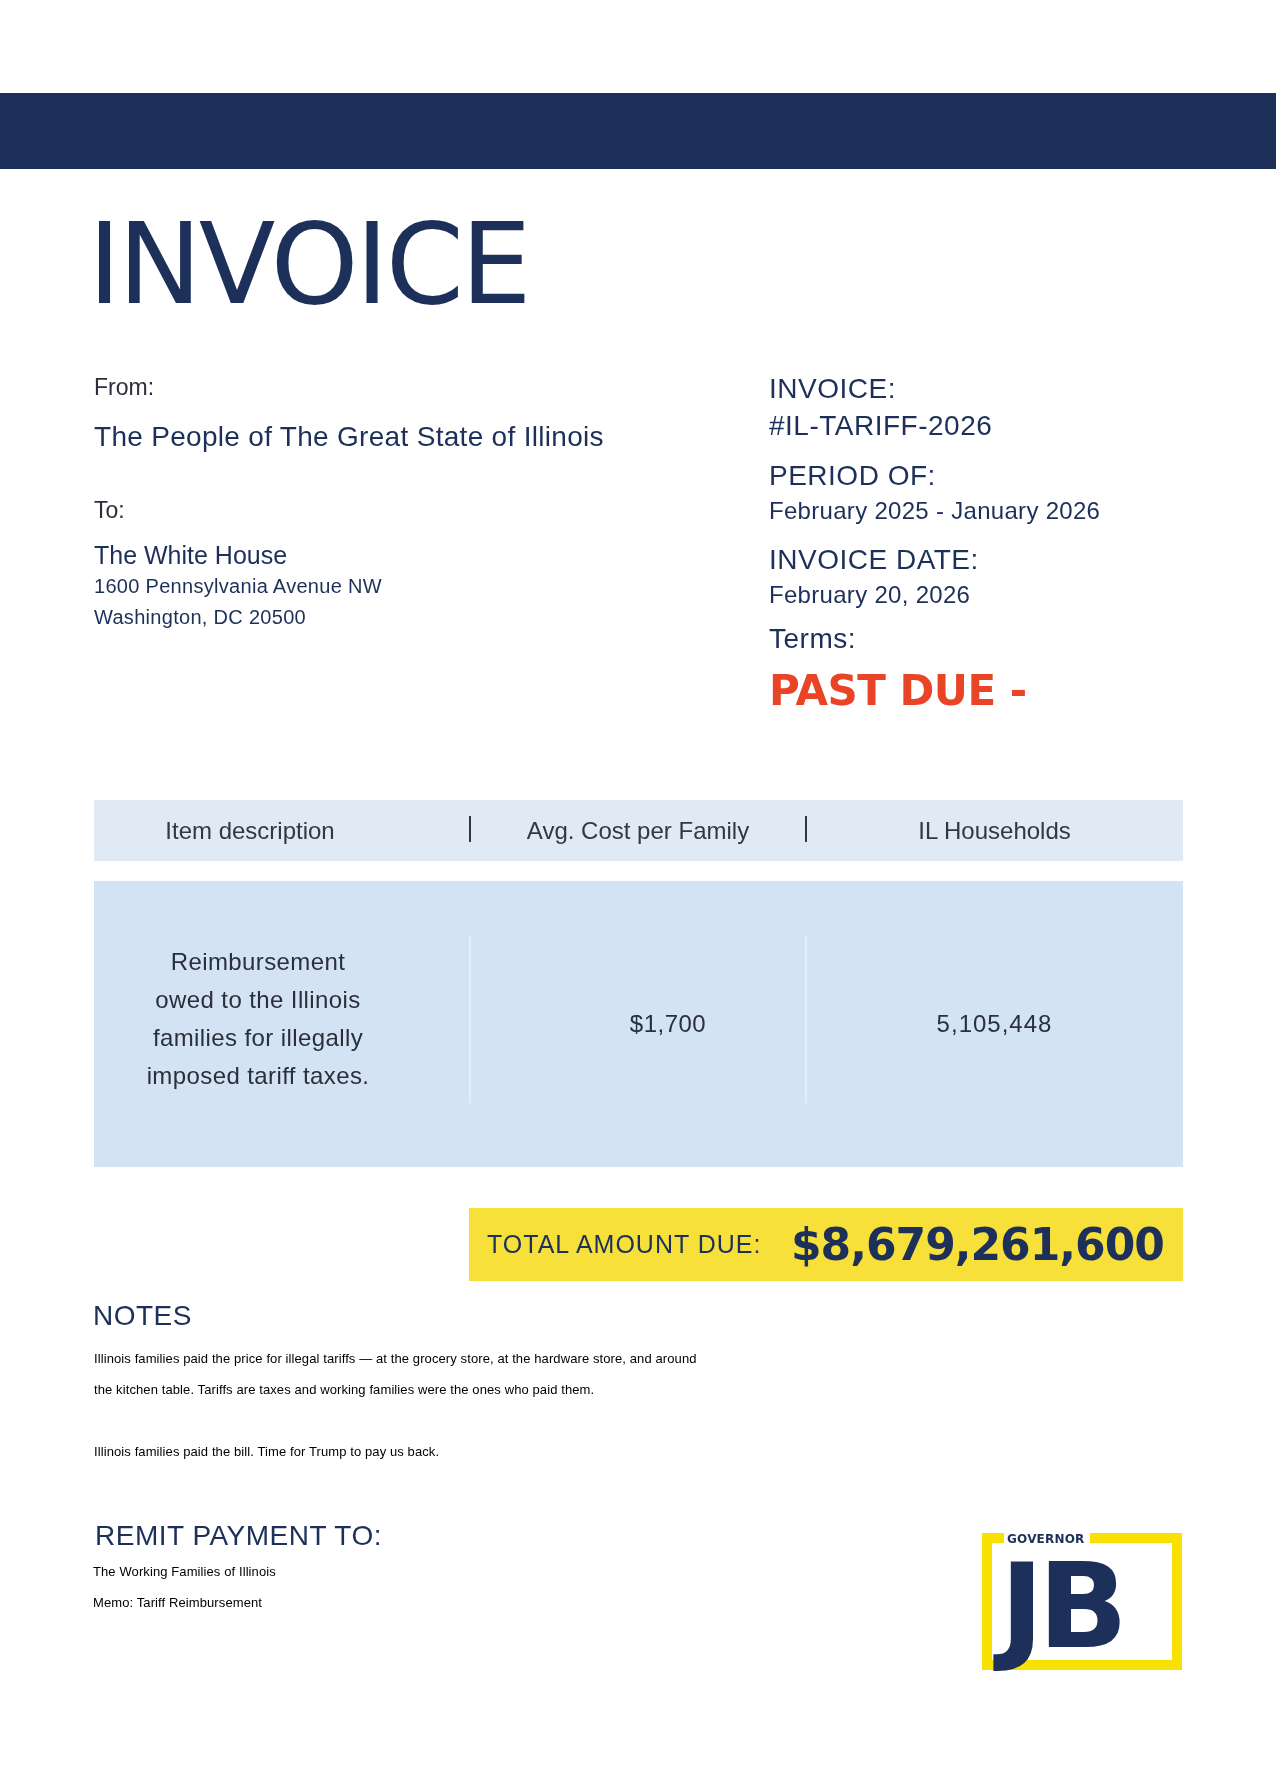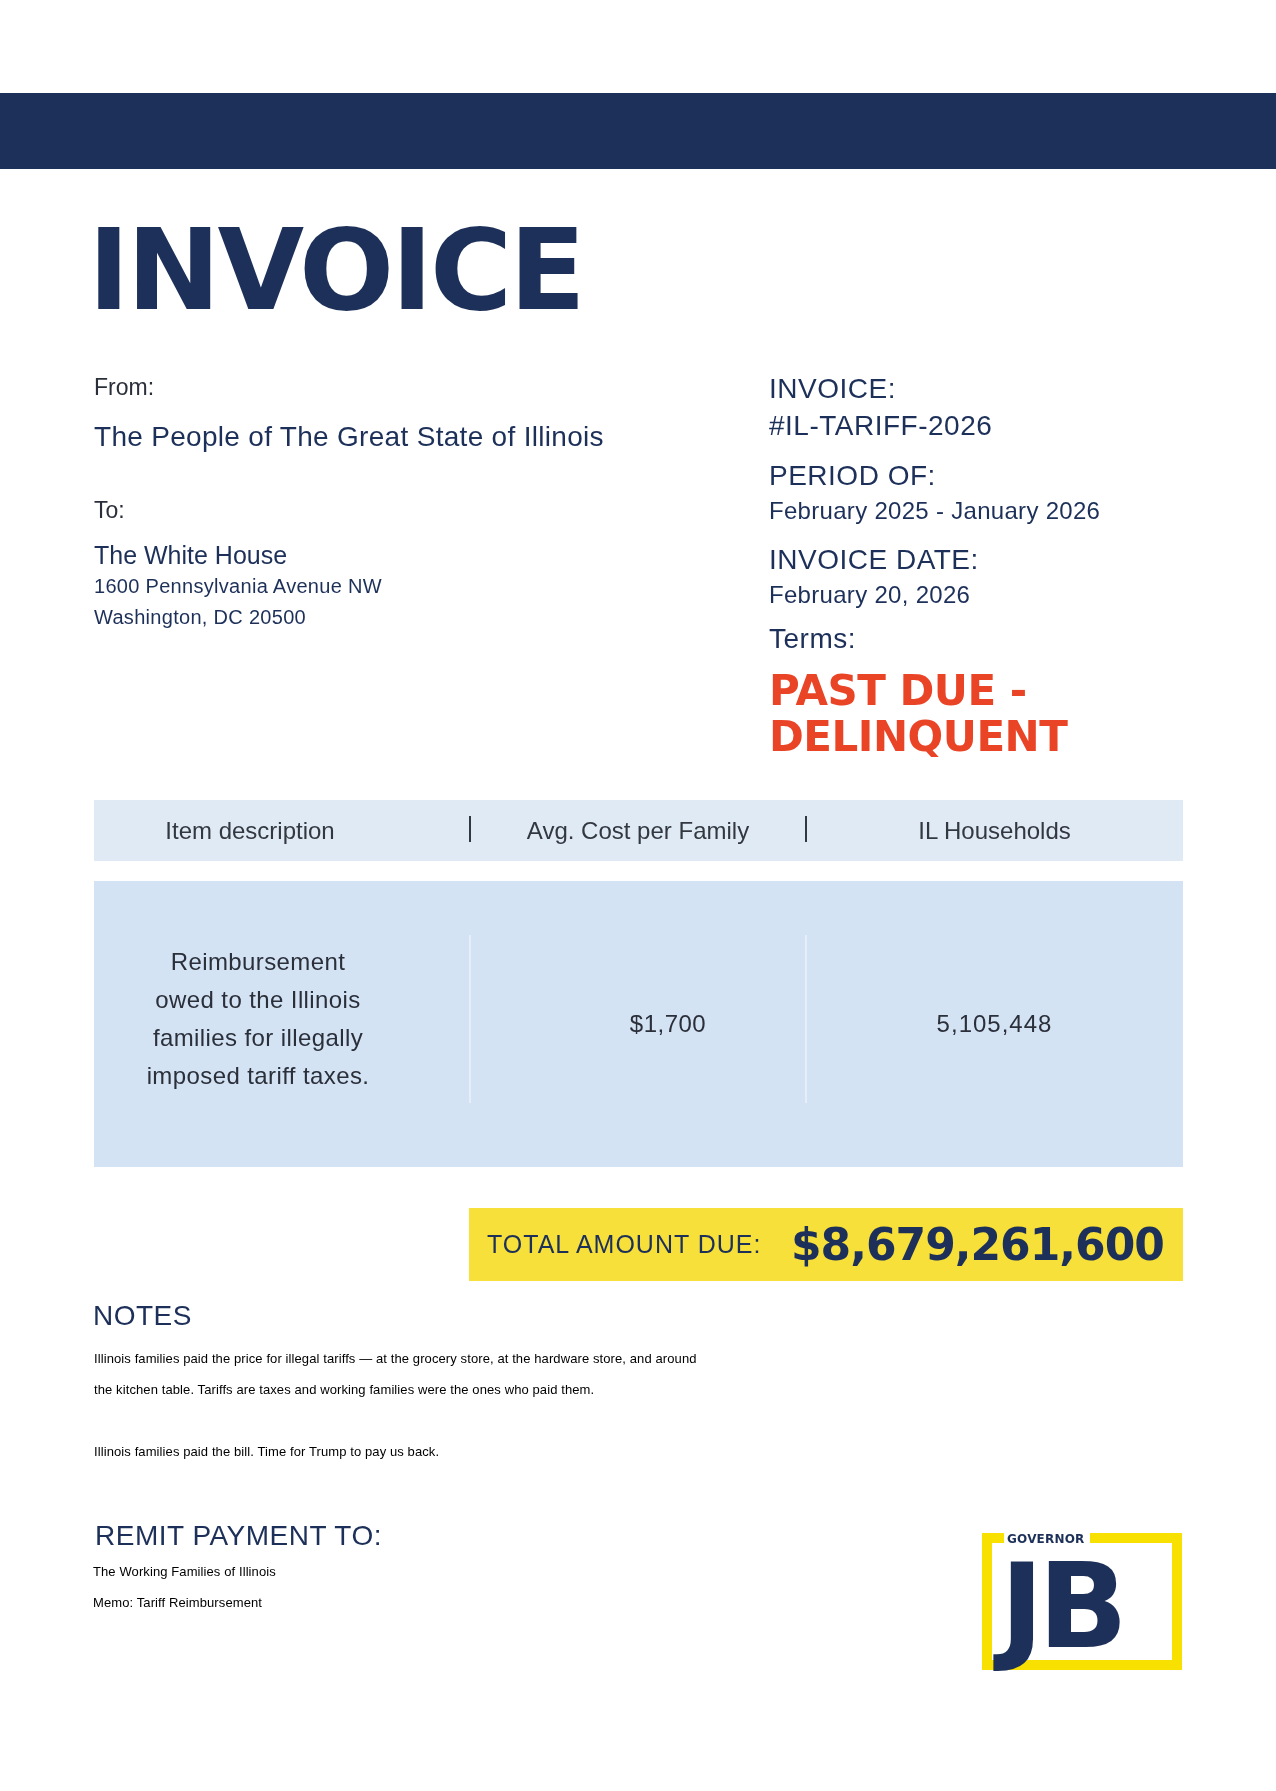--- a/index.html
+++ b/index.html
@@ -1,20 +1,20 @@
 <!DOCTYPE html>
 <html><head>
 <meta charset="utf-8">
 <style>
   html, body { margin:0; padding:0; background:#ffffff; }
   body { width:1276px; height:1791px; position:relative; overflow:hidden;
          font-family:"Liberation Sans", "DejaVu Sans", sans-serif; color:#1d3059; }
   .abs { position:absolute; white-space:nowrap; }
   #top-bar { position:absolute; left:0; top:93px; width:1276px; height:76px; background:#1d3059; }
-  #title { left:88px; top:214px; font-family:"DejaVu Sans", sans-serif; font-weight:bold;
+  #title { left:88px; top:208px; font-family:"DejaVu Sans", sans-serif; font-weight:normal;
            font-size:112px; letter-spacing:-3px; line-height:1; color:#1d3059; transform:scaleX(1.0); }
   .label-dark { color:#2a2f3a; font-size:23px; }
   .navy { color:#1d3059; }
   .from-name { font-size:28px; font-weight:400; letter-spacing:0.3px; }
   .to-name { font-size:25px; }
   .addr { font-size:20px; letter-spacing:0.3px; }
   .rhead { font-size:28px; letter-spacing:0.5px; }
   .rval { font-size:24px; letter-spacing:0.3px; }
   .terms-val { font-family:"DejaVu Sans", sans-serif; font-weight:bold; color:#ea4427;
                font-size:42px; line-height:46px; letter-spacing:-0.5px; }
@@ -56,21 +56,20 @@
 
 <div class="abs navy rhead" style="left:769px; top:373px;">INVOICE:</div>
 <div class="abs navy rhead" style="left:769px; top:410px;">#IL-TARIFF-2026</div>
 <div class="abs navy rhead" style="left:769px; top:460px;">PERIOD OF:</div>
 <div class="abs navy rval" style="left:769px; top:497px;">February 2025 - January 2026</div>
 <div class="abs navy rhead" style="left:769px; top:544px;">INVOICE DATE:</div>
 <div class="abs navy rval" style="left:769px; top:581px;">February 20, 2026</div>
 <div class="abs navy rhead" style="left:769px; top:623px;">Terms:</div>
 <div class="abs terms-val" style="left:769px; top:668px;">
   <div>PAST DUE -</div>
-  <div>DELINQUENT</div>
 </div>
 
 <div id="thead">
   <div class="th" style="left:0; width:312px;">Item description</div>
   <div class="sep" style="left:375px;"></div>
   <div class="th" style="left:376px; width:336px;">Avg. Cost per Family</div>
   <div class="sep" style="left:711px;"></div>
   <div class="th" style="left:712px; width:377px;">IL Households</div>
 </div>
 

